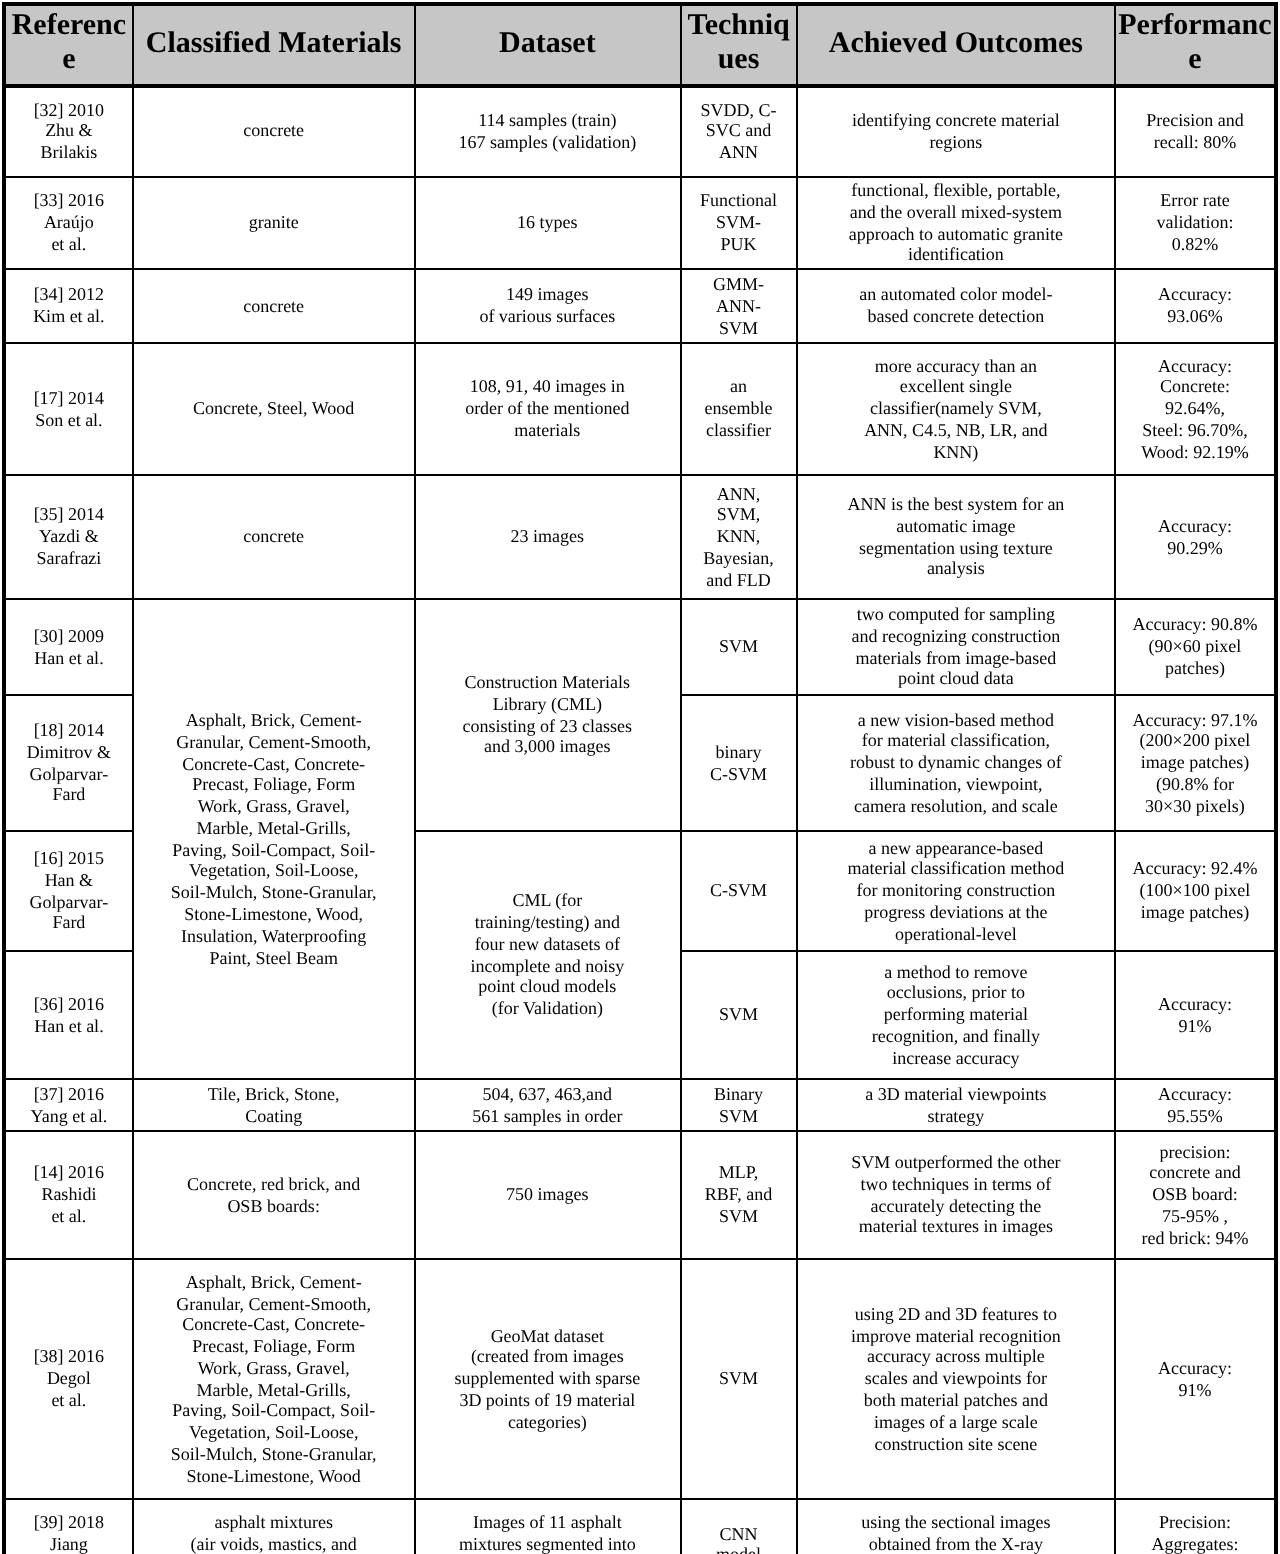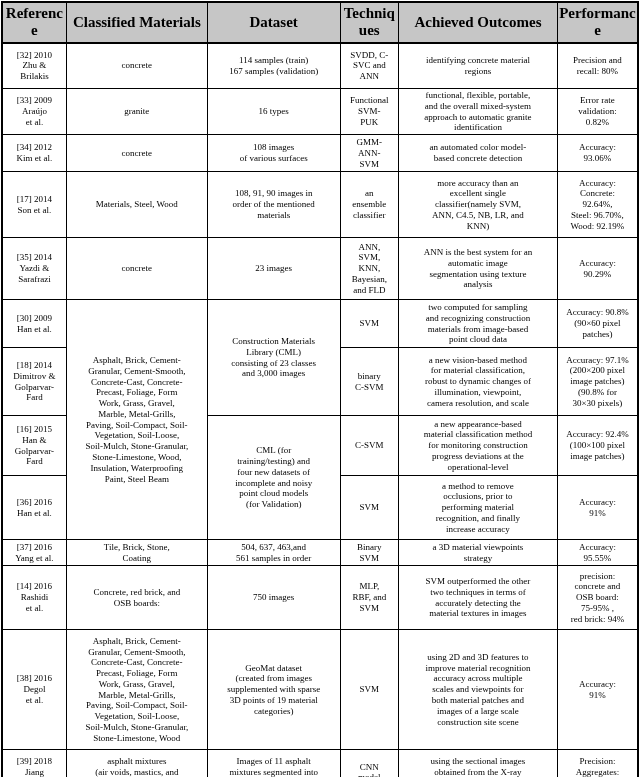--- a/index.html
+++ b/index.html
@@ -72,55 +72,55 @@
 167 samples (validation)</td>
       <td>SVDD, C-
 SVC and
 ANN</td>
       <td>identifying concrete material
 regions</td>
       <td>Precision and
 recall: 80%</td>
     </tr>
     <tr style="height:45px">
-      <td>[33] 2009
+      <td>[33] 2016
 Araújo
 et al.</td>
       <td>granite</td>
       <td>16 types</td>
       <td>Functional
 SVM-
 PUK</td>
       <td>functional, flexible, portable,
 and the overall mixed-system
 approach to automatic granite
 identification</td>
       <td>Error rate
 validation:
 0.82%</td>
     </tr>
     <tr style="height:37px">
       <td>[34] 2012
 Kim et al.</td>
       <td>concrete</td>
-      <td>108 images
+      <td>149 images
 of various surfaces</td>
       <td>GMM-
 ANN-
 SVM</td>
       <td>an automated color model-
 based concrete detection</td>
       <td>Accuracy:
 93.06%</td>
     </tr>
     <tr style="height:66px">
       <td>[17] 2014
 Son et al.</td>
-      <td>Materials, Steel, Wood</td>
-      <td>108, 91, 90 images in
+      <td>Concrete, Steel, Wood</td>
+      <td>108, 91, 40 images in
 order of the mentioned
 materials</td>
       <td>an
 ensemble
 classifier</td>
       <td>more accuracy than an
 excellent single
 classifier(namely SVM,
 ANN, C4.5, NB, LR, and
 KNN)</td>

